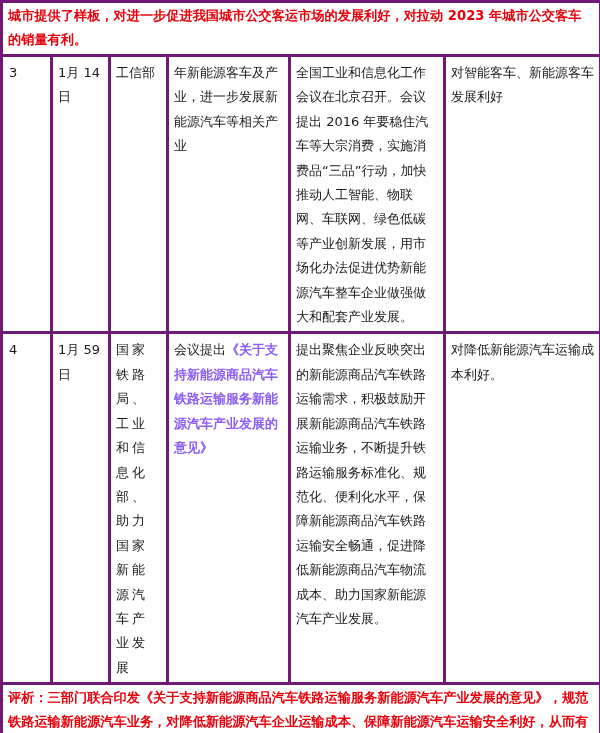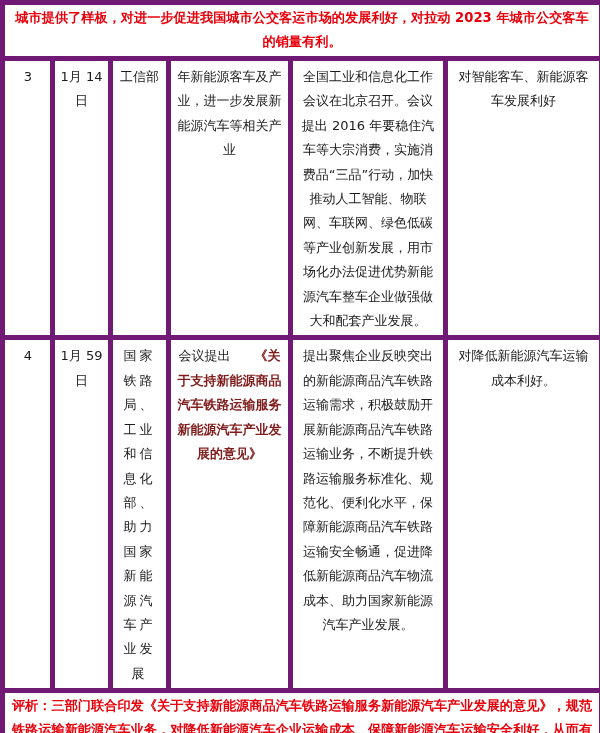--- a/index.html
+++ b/index.html
@@ -1,22 +1,22 @@
 <!DOCTYPE html>
 <html><head>
 <meta charset="utf-8">
 <style>
   html, body { margin: 0; padding: 0; background: #ffffff; }
   body { width: 600px; height: 733px; overflow: hidden; position: relative;
          font-family: "DejaVu Sans", "Liberation Sans", sans-serif; color: #1a1a1a; }
   table { border-collapse: collapse; width: 599px; table-layout: fixed; position: absolute; left: 0; top: 0; }
-  td { border: 5px solid #701a75; vertical-align: top; padding: 4px 5px 2px 5px;
-       font-size: 13px; line-height: 24.4px; word-break: break-all; text-align: center; }
+  td { border: 3px solid #701a75; vertical-align: top; padding: 4px 5px 2px 5px;
+       font-size: 13px; line-height: 24.4px; word-break: break-all; }
   .analysis { color: #e8000b; font-weight: bold; font-size: 13.2px; line-height: 24px; padding: 1px 5px 2px 5px; }
-  .purple { color: #7f1d1d; font-weight: bold; margin-left: 24px; }
+  .purple { color: #8b5cf6; font-weight: bold; }
   .spaced { letter-spacing: 3px; }
   .num { padding-left: 6px; }
 </style>
 </head>
 <body>
 
 <table>
   <colgroup>
     <col style="width:50px">
     <col style="width:58px">

